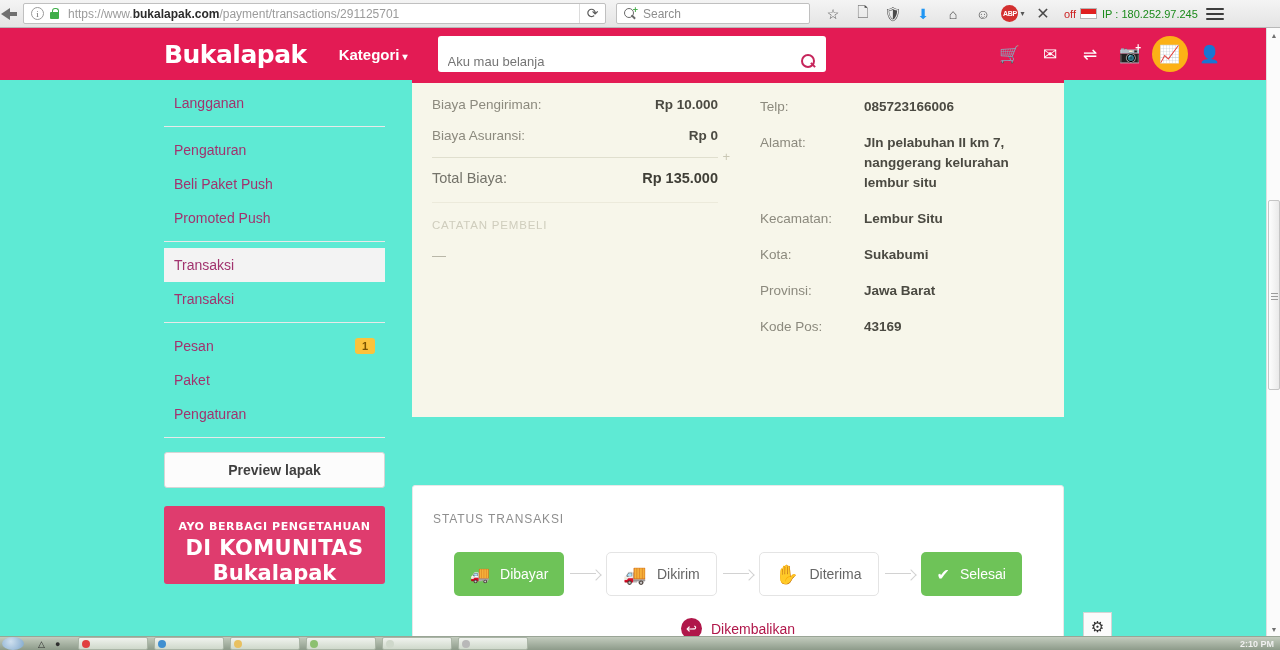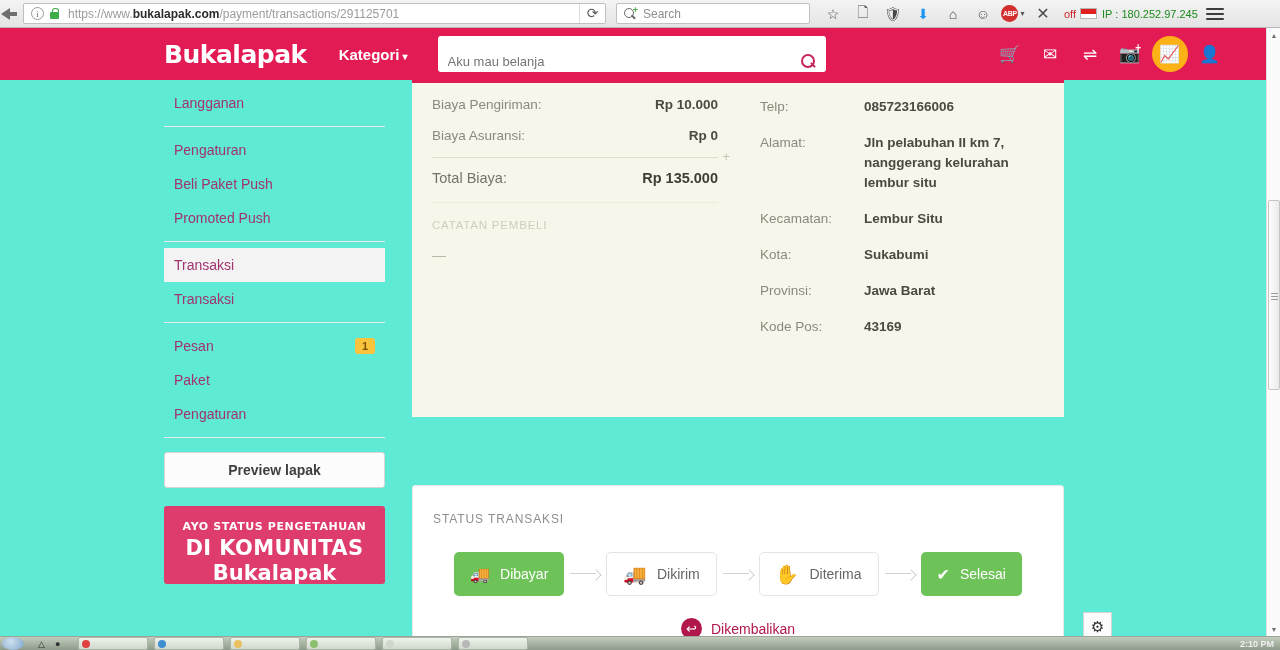--- a/index.html
+++ b/index.html
@@ -462,21 +462,21 @@
       </div>
       <div class="side-item">
         <span>Paket</span>
       </div>
       <div class="side-item">
         <span>Pengaturan</span>
       </div>
     </div>
     <div class="preview-btn">Preview lapak</div>
     <div class="promo-banner">
-      <div class="promo-l1">AYO STATUS PENGETAHUAN</div>
+      <div class="promo-l1">AYO BERBAGI PENGETAHUAN</div>
       <div class="promo-l2">DI KOMUNITAS</div>
       <div class="promo-l3">Bukalapak</div>
     </div>
   </div>
 
   <div id="receipt-card">
     <div class="receipt-inner">
       <div class="rc-left">
         <div class="cost-row">
           <span class="cost-label">Biaya Pengiriman:</span>

